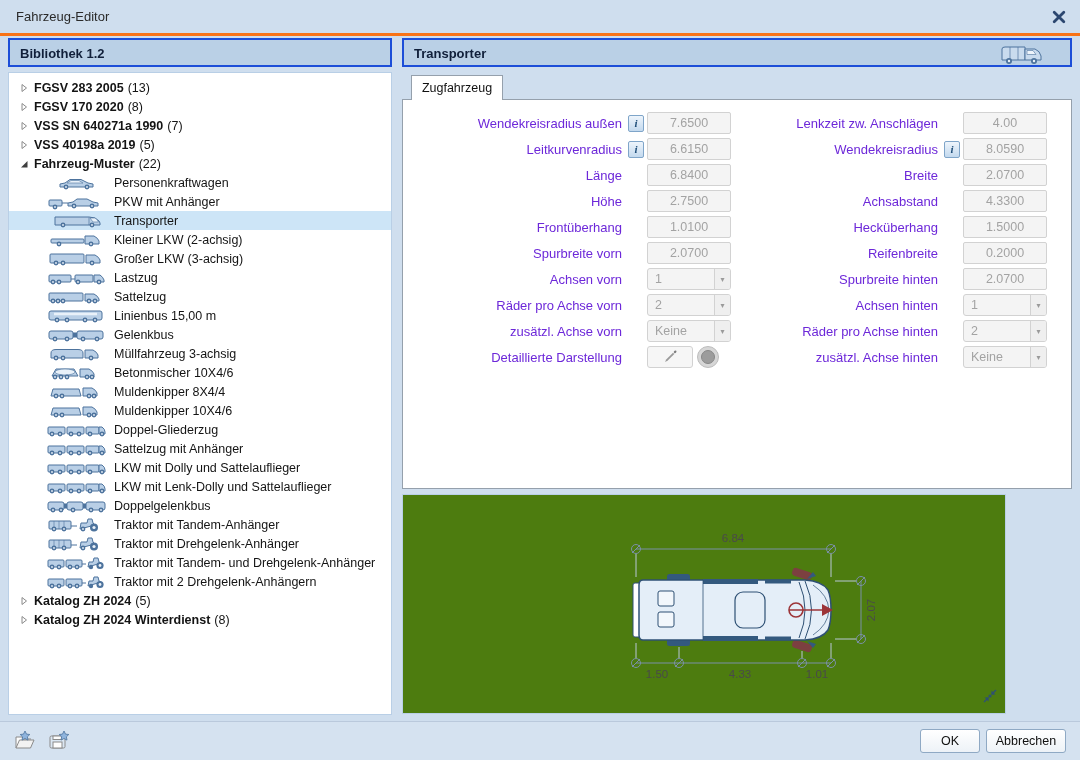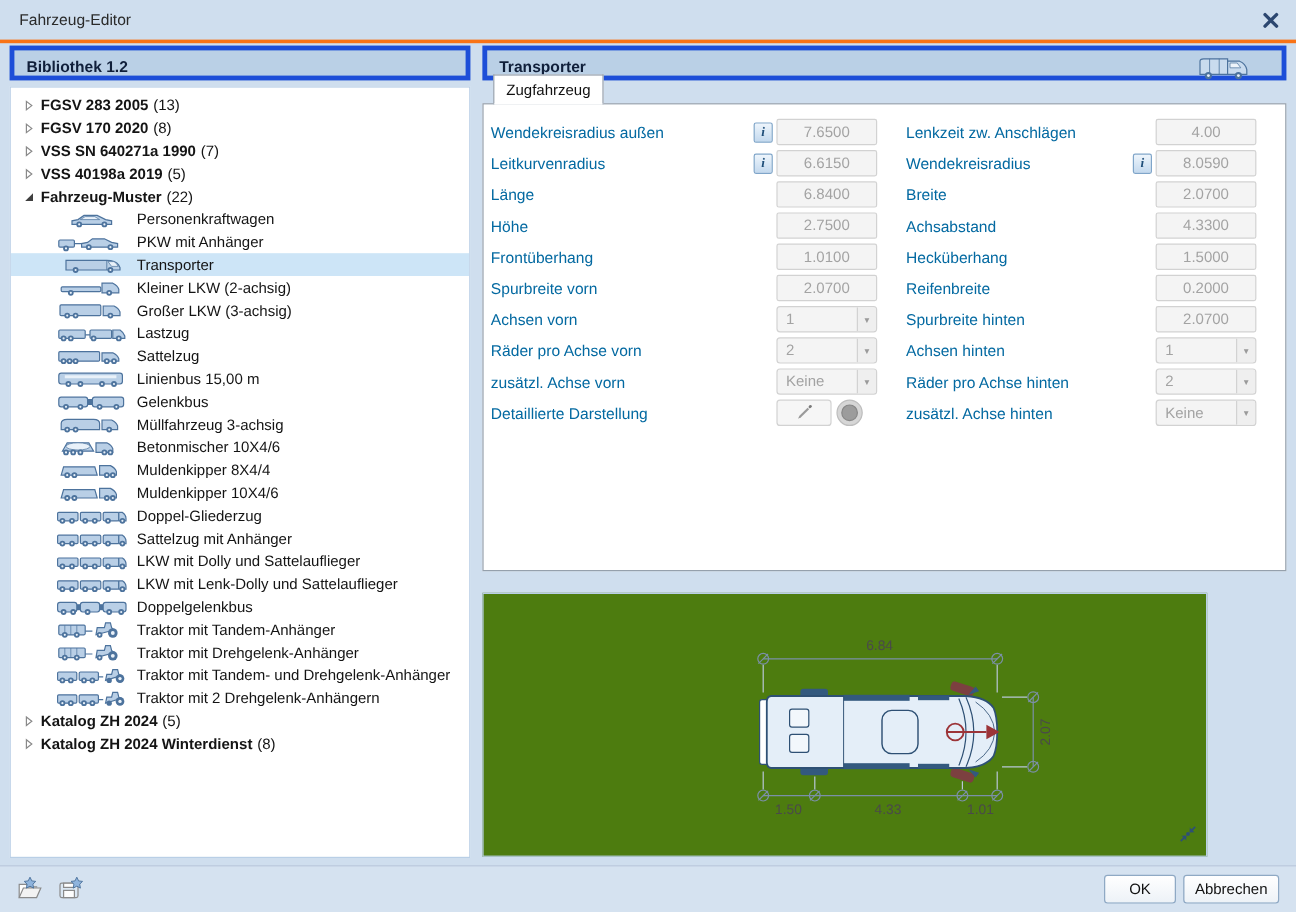--- a/index.html
+++ b/index.html
@@ -4,47 +4,47 @@
 <style>
   html,body{margin:0;padding:0;}
   body{width:1080px;height:760px;position:relative;overflow:hidden;
        background:#cfdeee;font-family:"Liberation Sans",sans-serif;
        -webkit-font-smoothing:antialiased;}
   
   .titlebar{position:absolute;top:0;left:0;right:0;height:33px;border-bottom:3px solid #f97316;}
   .title-text{position:absolute;left:16px;top:9px;font-size:13px;color:#2a2a2a;}
   .close-btn{position:absolute;right:12px;top:8px;width:18px;height:18px;display:flex;align-items:center;justify-content:center;cursor:pointer;}
   
-  .panel-header{position:absolute;height:29px;background:#bad0e6;border:4px solid #1d4ed8;
+  .panel-header{position:absolute;height:29px;background:#bad0e6;border:2px solid #1d4ed8;
      box-sizing:border-box;font-weight:bold;font-size:13px;color:#101f3a;line-height:27px;padding-left:10px;}
   #lib-header{left:8px;top:38px;width:384px;}
   #veh-header{left:402px;top:38px;width:670px;}
   .header-truck{position:absolute;right:24px;top:2px;}
   
   .tree{position:absolute;left:8px;top:72px;width:384px;height:643px;background:#fff;
      border:1px solid #b9cfe6;box-sizing:border-box;padding-top:5px;overflow:hidden;}
   .tree-group-row{display:flex;align-items:center;height:19px;padding-left:10px;font-size:12.5px;color:#141414;text-align:center;}
   .expander{width:15px;flex:none;display:flex;align-items:center;}
   .g-label{font-weight:bold;white-space:nowrap;}
   .g-count{margin-left:4px;}
   .tree-item-row{display:flex;align-items:center;height:19px;padding-left:34px;font-size:12.5px;color:#141414;}
   .tree-item-row.selected{background:#cde5f7;}
   .v-icon{width:68px;flex:none;display:flex;align-items:center;justify-content:center;}
   .v-label{margin-left:3px;white-space:nowrap;}
   
-  .form-panel{position:absolute;left:402px;top:86px;width:670px;height:390px;background:#fff;
+  .form-panel{position:absolute;left:402px;top:99px;width:670px;height:390px;background:#fff;
      border:1px solid #95a0ac;box-sizing:border-box;}
   .tab{position:absolute;left:8px;top:-25px;width:92px;height:25px;background:#fff;
      border:1px solid #95a0ac;border-bottom:none;box-sizing:border-box;line-height:24px;
      text-align:center;font-size:12.5px;color:#111;z-index:2;}
   .tab-cover{position:absolute;left:9px;top:-1px;width:90px;height:1px;background:#fff;z-index:3;}
   .col-left{position:absolute;left:6px;top:10px;width:322px;}
   .col-right{position:absolute;left:352px;top:10px;width:292px;}
   .f-row{display:flex;align-items:center;height:26px;}
-  .f-lbl{flex:1;text-align:left;font-size:13px;color:#0369a1;white-space:nowrap;}
+  .f-lbl{flex:1;text-align:right;font-size:13px;color:#6d28d9;white-space:nowrap;}
   .f-info{width:16px;height:16px;margin:0 3px 0 6px;flex:none;display:flex;align-items:center;justify-content:center;}
   .info-badge{width:15px;height:15px;background:linear-gradient(#eef5fc,#c3d9ee);border:1px solid #7fa5c9;
      border-radius:2px;color:#1f4e79;font-family:"Liberation Serif",serif;font-style:italic;font-weight:bold;
      font-size:11px;display:flex;align-items:center;justify-content:center;}
   .f-inp{width:82px;height:20px;flex:none;background:#f4f4f4;border:1px solid #d2d2d2;border-radius:2px;
      color:#a3a3a3;font-size:12.5px;display:flex;align-items:center;justify-content:center;}
   .f-sel{width:84px;height:22px;flex:none;background:#f4f4f4;border:1px solid #d2d2d2;border-radius:3px;
      display:flex;align-items:center;overflow:hidden;color:#a3a3a3;font-size:12.5px;box-sizing:border-box;}
   .sel-val{flex:1;padding-left:7px;}
   .sel-arrow{width:15px;align-self:stretch;border-left:1px solid #d2d2d2;display:flex;align-items:center;

